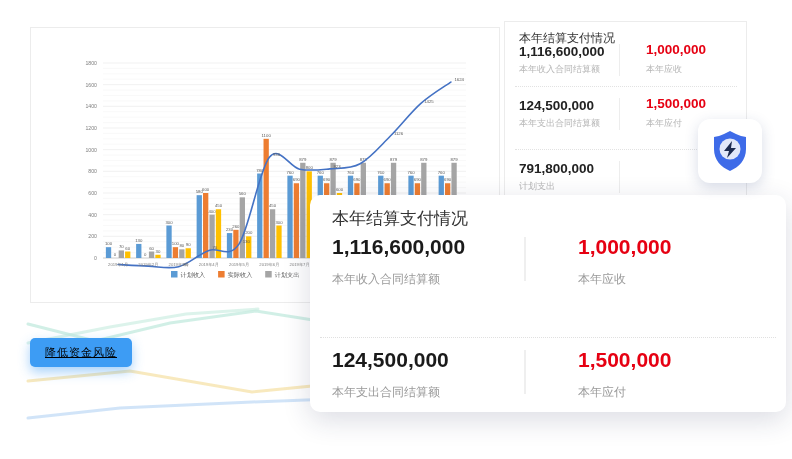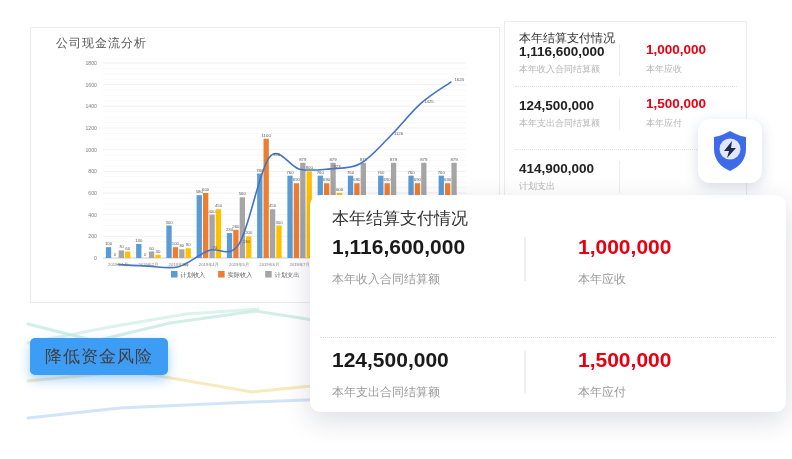--- a/index.html
+++ b/index.html
@@ -38,37 +38,36 @@
     z-index:2; }
   .pp-title { position:absolute; left:22px; top:12px; font-size:17px; color:#333; }
   .pp-value { position:absolute; font-size:21px; font-weight:bold; color:#1a1a1a; }
   .pp-value.red { color:#e60012; }
   .pp-label { position:absolute; font-size:12px; color:#9a9a9a; }
   .pp-vdiv { position:absolute; left:214px; width:2px; height:44px; background:#efefef; }
   .pp-dot { position:absolute; left:10px; top:142px; width:456px; border-top:1px dotted #e0e0e0; }
 
   
   .risk-badge { position:absolute; left:30px; top:338px; z-index:2;
-    background:#3d9cf4; color:#404040; font-size:17px; letter-spacing:1px;
-    padding:7px 15px; border-radius:5px; box-shadow:0 5px 12px rgba(61,156,244,.45); }
+    background:#3d9cf4; color:#000000; font-size:11px; letter-spacing:1px;
+    padding:7px 15px; border-radius:5px; box-shadow:0 5px 12px rgba(61,156,244,.45);text-decoration:underline; }
 </style>
 </head>
 <body>
 
 <div class="page">
 
   <svg class="bg-lines" viewBox="0 0 792 459" xmlns="http://www.w3.org/2000/svg">
     <polyline points="28,324 95,341 170,323 256,311 332,323 428,314" fill="none" stroke="#b9e7d8" stroke-width="3" stroke-linecap="round" opacity="0.65"></polyline>
     <polyline points="28,343 110,327 186,314 258,309" fill="none" stroke="#c4ebdd" stroke-width="3" stroke-linecap="round" opacity="0.6"></polyline>
     <polyline points="28,381 130,371 252,392 312,386 424,346 468,337" fill="none" stroke="#f5dfa3" stroke-width="3" stroke-linecap="round" opacity="0.7"></polyline>
     <polyline points="28,418 120,408 252,402 332,399 434,389 470,387" fill="none" stroke="#bed9f5" stroke-width="3" stroke-linecap="round" opacity="0.7"></polyline>
   </svg>
 
   <div class="chart-card">
-    <div class="chart-title">公司现金流分析</div>
     <svg class="chart-svg" viewBox="0 0 468 264" xmlns="http://www.w3.org/2000/svg">
         <line x1="72" y1="230" x2="435" y2="230" stroke="#e7e7e7" stroke-width="0.6"></line>
         <text x="66" y="232" font-size="5.2" fill="#7f7f7f" text-anchor="end">0</text>
         <line x1="72" y1="224.58333333333334" x2="435" y2="224.58333333333334" stroke="#f5f5f5" stroke-width="0.6"></line>
         <line x1="72" y1="219.16666666666666" x2="435" y2="219.16666666666666" stroke="#f5f5f5" stroke-width="0.6"></line>
         <line x1="72" y1="213.75" x2="435" y2="213.75" stroke="#f5f5f5" stroke-width="0.6"></line>
         <line x1="72" y1="208.33333333333334" x2="435" y2="208.33333333333334" stroke="#e7e7e7" stroke-width="0.6"></line>
         <text x="66" y="210.33333333333334" font-size="5.2" fill="#7f7f7f" text-anchor="end">200</text>
         <line x1="72" y1="202.91666666666666" x2="435" y2="202.91666666666666" stroke="#f5f5f5" stroke-width="0.6"></line>
         <line x1="72" y1="197.5" x2="435" y2="197.5" stroke="#f5f5f5" stroke-width="0.6"></line>
@@ -249,21 +248,21 @@
     <div class="sp-dot" style="top:64px;"></div>
 
     <div class="sp-value" style="left:14px; top:76px;">124,500,000</div>
     <div class="sp-label" style="left:14px; top:95px;">本年支出合同结算额</div>
     <div class="sp-vdiv" style="left:114px; top:76px; height:32px;"></div>
     <div class="sp-value red" style="left:141px; top:74px;">1,500,000</div>
     <div class="sp-label" style="left:141px; top:95px;">本年应付</div>
 
     <div class="sp-dot" style="top:127px;"></div>
 
-    <div class="sp-value" style="left:14px; top:139px;">414,900,000</div>
+    <div class="sp-value" style="left:14px; top:139px;">791,800,000</div>
     <div class="sp-label" style="left:14px; top:158px;">计划支出</div>
     <div class="sp-vdiv" style="left:114px; top:139px; height:32px;"></div>
   </div>
 
   <div class="shield-card">
     <svg width="40" height="44" viewBox="0 0 40 44">
       <path d="M20 2 L26 5 C29 6.5 33 7.5 36 8 L36 20 C36 31 29 38 20 42 C11 38 4 31 4 20 L4 8 C7 7.5 11 6.5 14 5 Z" fill="#3e6be8"></path>
       <circle cx="20" cy="20" r="10.5" fill="#e2e8f9"></circle>
       <polygon points="22,12 14,22 19,22 17,29 26,19 21,19" fill="#1d2b50"></polygon>
     </svg>

